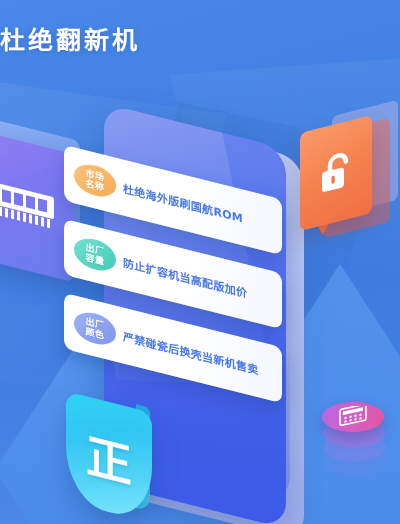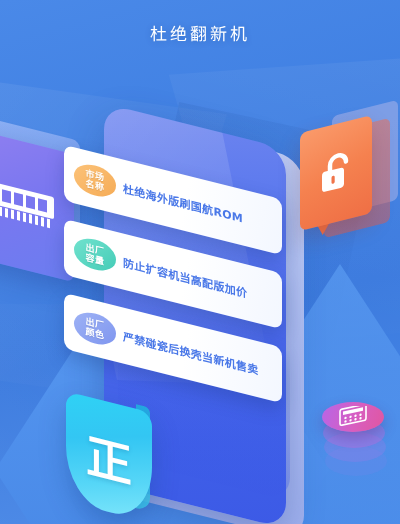--- a/index.html
+++ b/index.html
@@ -48,25 +48,25 @@
     width: 200px; height: 260px;
     background: linear-gradient(150deg, rgba(20,60,140,0.10), rgba(20,60,140,0));
     transform: rotate(12deg);
   }
 
   
   .title {
     position: absolute;
     left: 0; right: 0;
     top: 20px;
-    text-align: center;
+    text-align: left;
     color: #ffffff;
-    font-size: 17px;
+    font-size: 25px;
     letter-spacing: 3px;
-    font-weight: 400;
+    font-weight: 700;
     text-shadow: 0 1px 6px rgba(20,60,130,0.28);
     z-index: 40;
   }
 
   
   .floor {
     position: absolute;
     left: 12px;
     bottom: -96px;
     width: 300px;

